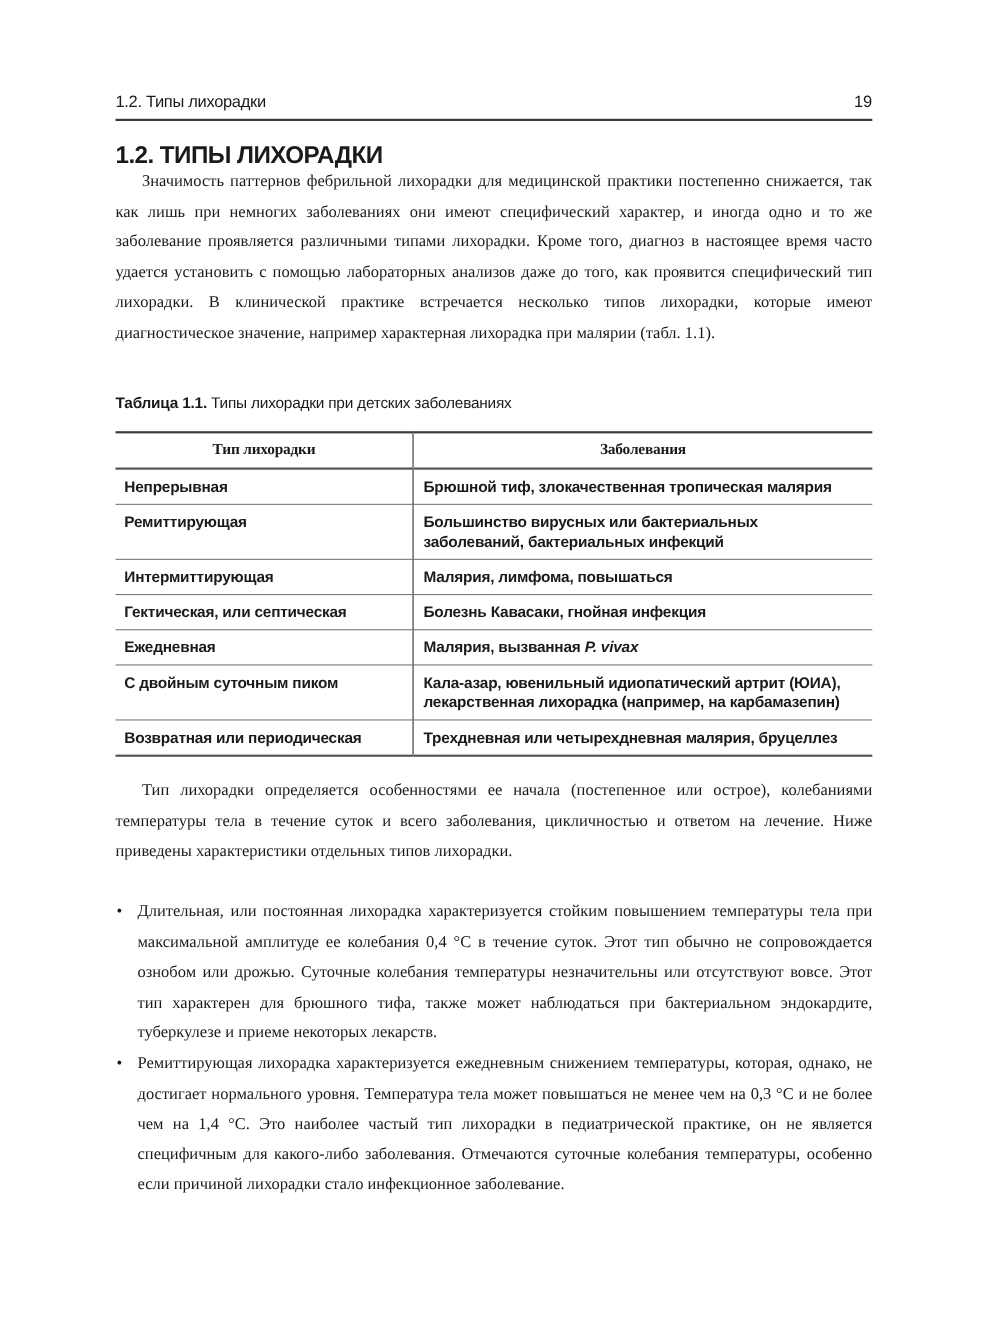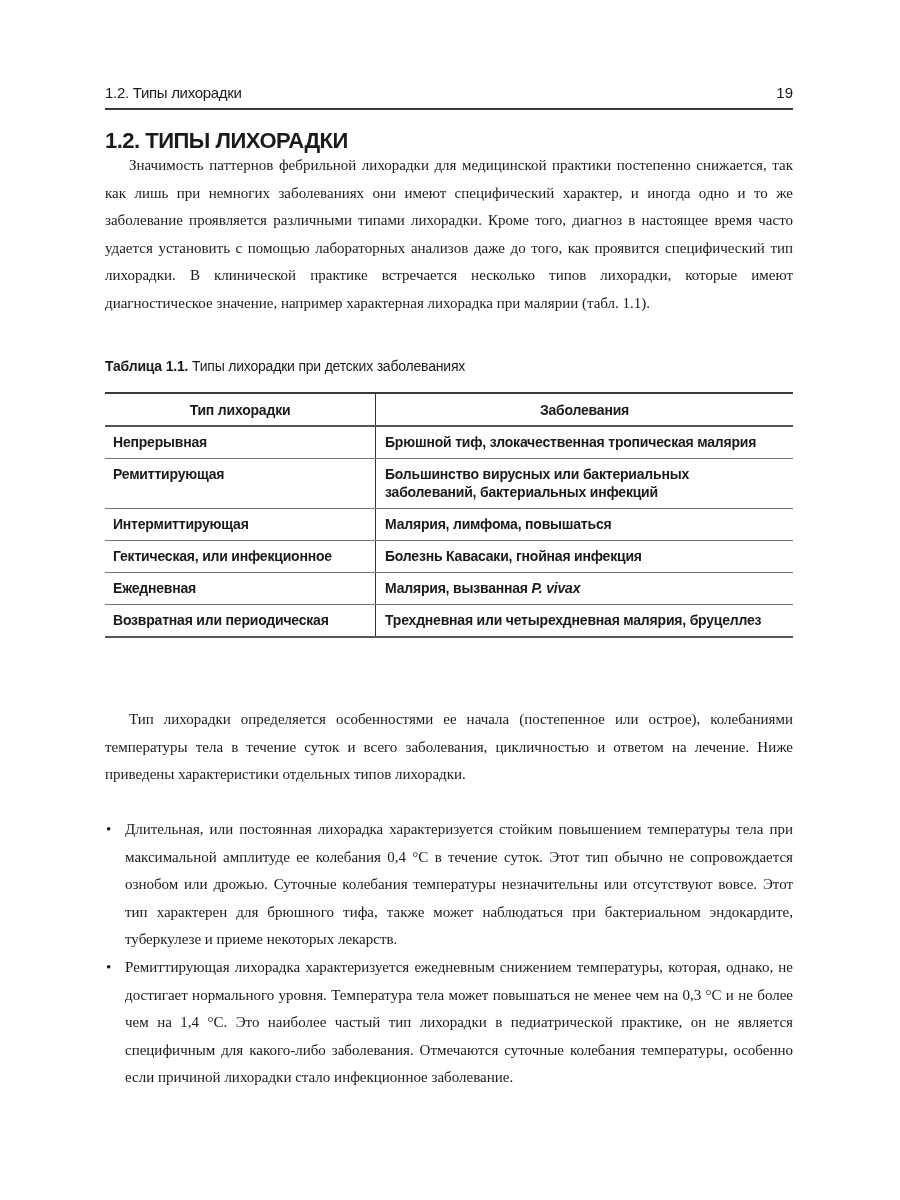--- a/index.html
+++ b/index.html
@@ -14,21 +14,21 @@
     font-weight: bold; font-size: 22px; letter-spacing: -0.5px; }
   .body-text { font-family: "Liberation Serif", serif; font-size: 15px; line-height: 27.6px;
     text-align: justify; text-align-last: left; margin: 0; hyphens: manual; }
   .para1 { position: absolute; top: 152px; left: 0; width: 688px; text-indent: 24px; }
   .caption { position: absolute; top: 358px; left: 0; font-family: "Liberation Sans", sans-serif;
     font-size: 14px; letter-spacing: -0.2px; text-align: right; }
   .caption b { font-weight: bold; }
   table.fever { position: absolute; top: 392px; left: 0; width: 688px; border-collapse: collapse;
     font-family: "Liberation Sans", sans-serif; font-size: 14px; letter-spacing: -0.2px; }
   table.fever th { font-weight: bold; text-align: center; height: 31px; padding: 0 8px;
-    border-top: 2.5px solid #3a3a3a; border-bottom: 2px solid #555; }
+    border-top: 2.5px solid #3a3a3a; border-bottom: 2px solid #555; font-family: Liberation Serif, serif; }
   table.fever td { vertical-align: top; padding: 6px 10px 7px 8px; line-height: 18px; border-bottom: 1.5px solid #777; font-weight: bold; }
   table.fever th:first-child, table.fever td:first-child { width: 252px; border-right: 1px solid #333; }
   table.fever tr:last-child td { border-bottom: 2.5px solid #555; }
   table.fever td:last-child { padding-left: 9px; margin-top: 42px; }
   .para2 { position: absolute; top: 706px; left: 0; width: 688px; text-indent: 24px; }
   ul.bullets { position: absolute; top: 816px; left: 0; width: 688px; margin: 0; padding: 0; list-style: none; }
   ul.bullets li { position: relative; padding-left: 20px; }
   ul.bullets li .dot { position: absolute; left: 1px; top: 0; }
 </style>
 </head>
@@ -61,26 +61,30 @@
       </tr>
       <tr>
         <td>Ремиттирующая</td>
         <td>Большинство вирусных или бактериальных заболеваний, бактериальных инфекций</td>
       </tr>
       <tr>
         <td>Интермиттирующая</td>
         <td>Малярия, лимфома, повышаться</td>
       </tr>
       <tr>
-        <td>Гектическая, или инфекционное</td>
+        <td>Гектическая, или септическая</td>
         <td>Болезнь Кавасаки, гнойная инфекция</td>
       </tr>
       <tr>
         <td>Ежедневная</td>
         <td><span>Малярия, вызванная </span><i>P. vivax</i></td>
+      </tr>
+      <tr>
+        <td>С двойным суточным пиком</td>
+        <td>Кала-азар, ювенильный идиопатический артрит (ЮИА), лекарственная лихорадка (например, на карбамазепин)</td>
       </tr>
       <tr>
         <td>Возвратная или периодическая</td>
         <td>Трехдневная или четырехдневная малярия, бруцеллез</td>
       </tr>
     </tbody>
   </table>
 
   <p class="body-text para2">Тип лихорадки определяется особенностями ее начала (постепенное или острое), колебаниями температуры тела в течение суток и всего заболевания, цикличностью и ответом на лечение. Ниже приведены характеристики отдельных типов лихорадки.</p>
 

